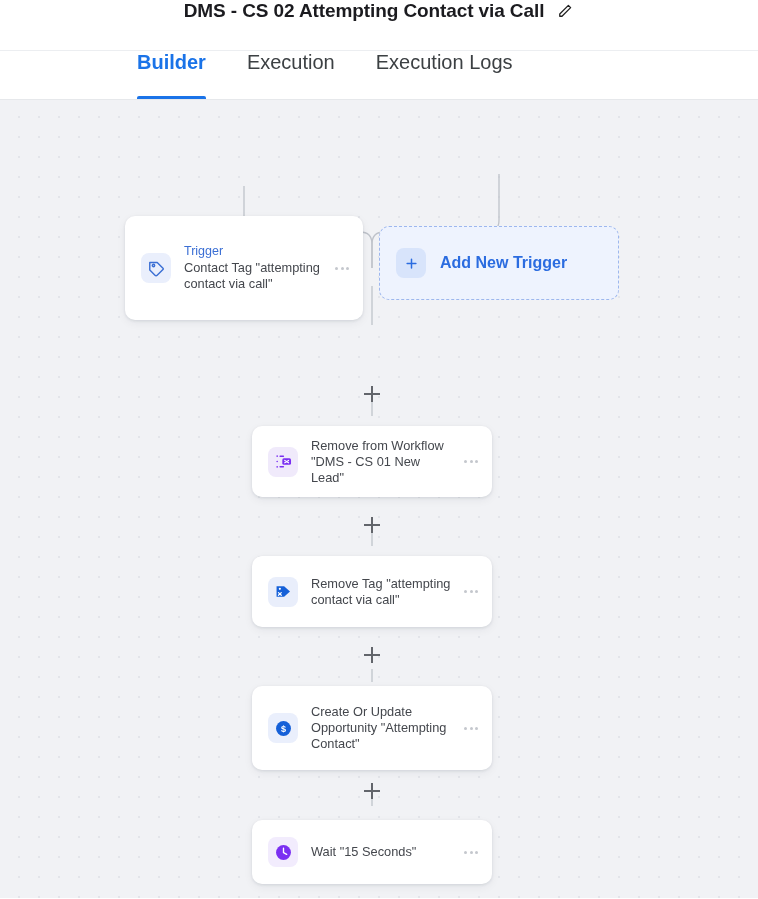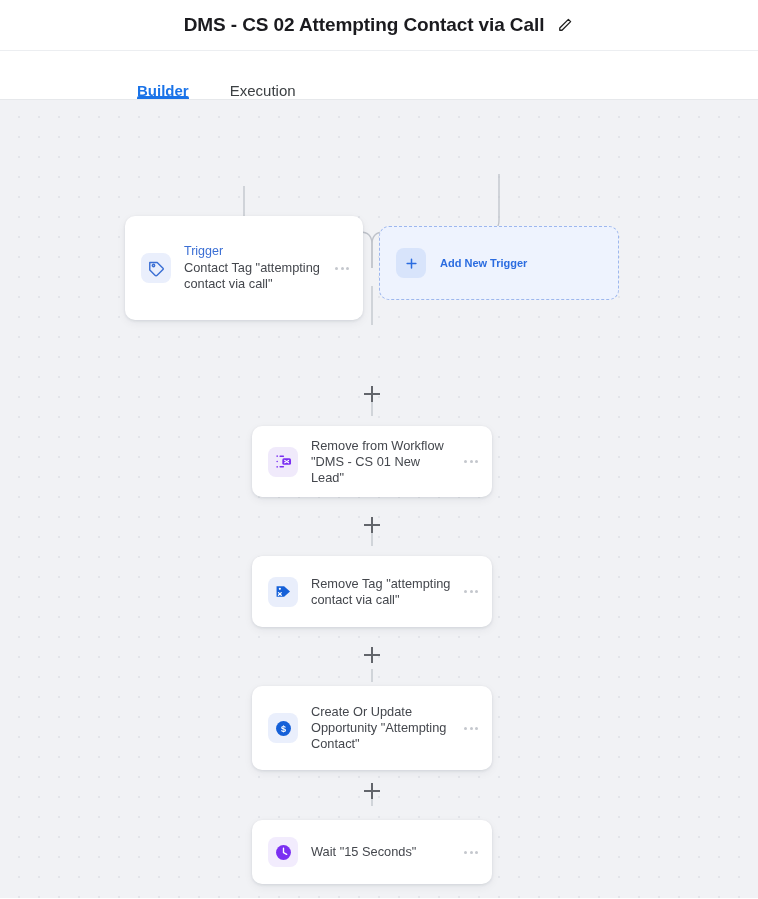--- a/index.html
+++ b/index.html
@@ -13,21 +13,21 @@
     font-family: "Liberation Sans", sans-serif;
     background: #ffffff;
     -webkit-font-smoothing: antialiased;
   }
 
   
   .app-header {
     height: 50px;
     background: #ffffff;
     display: flex;
-    align-items: center;
+    align-items: flex-start;
     justify-content: center;
     box-sizing: border-box;
   }
   .title-wrap {
     display: flex;
     align-items: center;
     gap: 12px;
   }
   .page-title {
     font-size: 19px;
@@ -49,22 +49,22 @@
     border-top: 1px solid #eceef1;
     border-bottom: 1px solid #e6e8eb;
     display: flex;
     align-items: stretch;
     padding-left: 137px;
     box-sizing: border-box;
   }
   .tab {
     position: relative;
     display: flex;
-    align-items: flex-end;
-    font-size: 15px;
+    align-items: flex-start;
+    font-size: 20px;
     color: #3c4043;
     margin-right: 41px;
     cursor: pointer;
     white-space: nowrap;
   }
   .tab.active {
     color: #1a73e8;
     font-weight: bold;
   }
   .tab.active::after {
@@ -183,21 +183,21 @@
     height: 30px;
     border-radius: 8px;
     background: #d8e4fb;
     margin-left: 16px;
     display: flex;
     align-items: center;
     justify-content: center;
     flex: 0 0 auto;
   }
   .add-label {
-    font-size: 11px;
+    font-size: 16px;
     font-weight: bold;
     color: #2b6ce0;
     margin-left: 14px;
   }
 
   #node-remove-workflow { left: 252px; top: 326px; width: 240px; height: 71px; }
   #node-remove-tag      { left: 252px; top: 456px; width: 240px; height: 71px; }
   #node-opportunity     { left: 252px; top: 586px; width: 240px; height: 84px; }
   #node-wait            { left: 252px; top: 720px; width: 240px; height: 64px; }
 
@@ -234,20 +234,23 @@
     </svg>
   </div>
 </div>
 
 <div class="tab-bar">
   <div class="tab active">
     <span>Builder</span>
   </div>
   <div class="tab">
     <span>Execution</span>
+  </div>
+  <div class="tab">
+    <span>Execution Logs</span>
   </div>
 </div>
 
 <div class="canvas">
 
   <svg class="edges" viewBox="0 0 758 798" fill="none">
     <g stroke="#bfc3ca" stroke-width="1.3" fill="none">
 
       <path d="M244 86 L244 120 Q244 132 256 132 L360 132 Q372 132 372 144 L372 168"></path>
 

